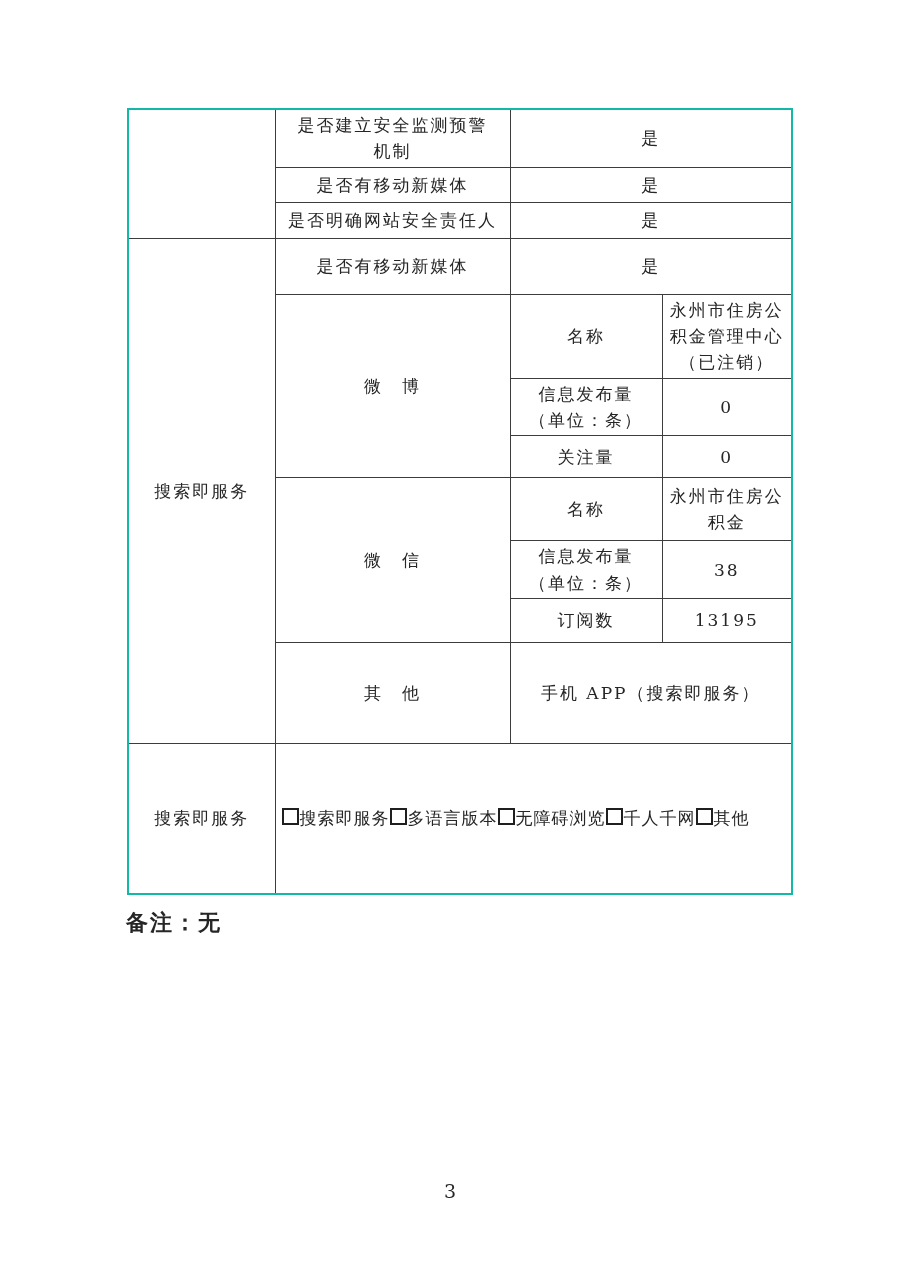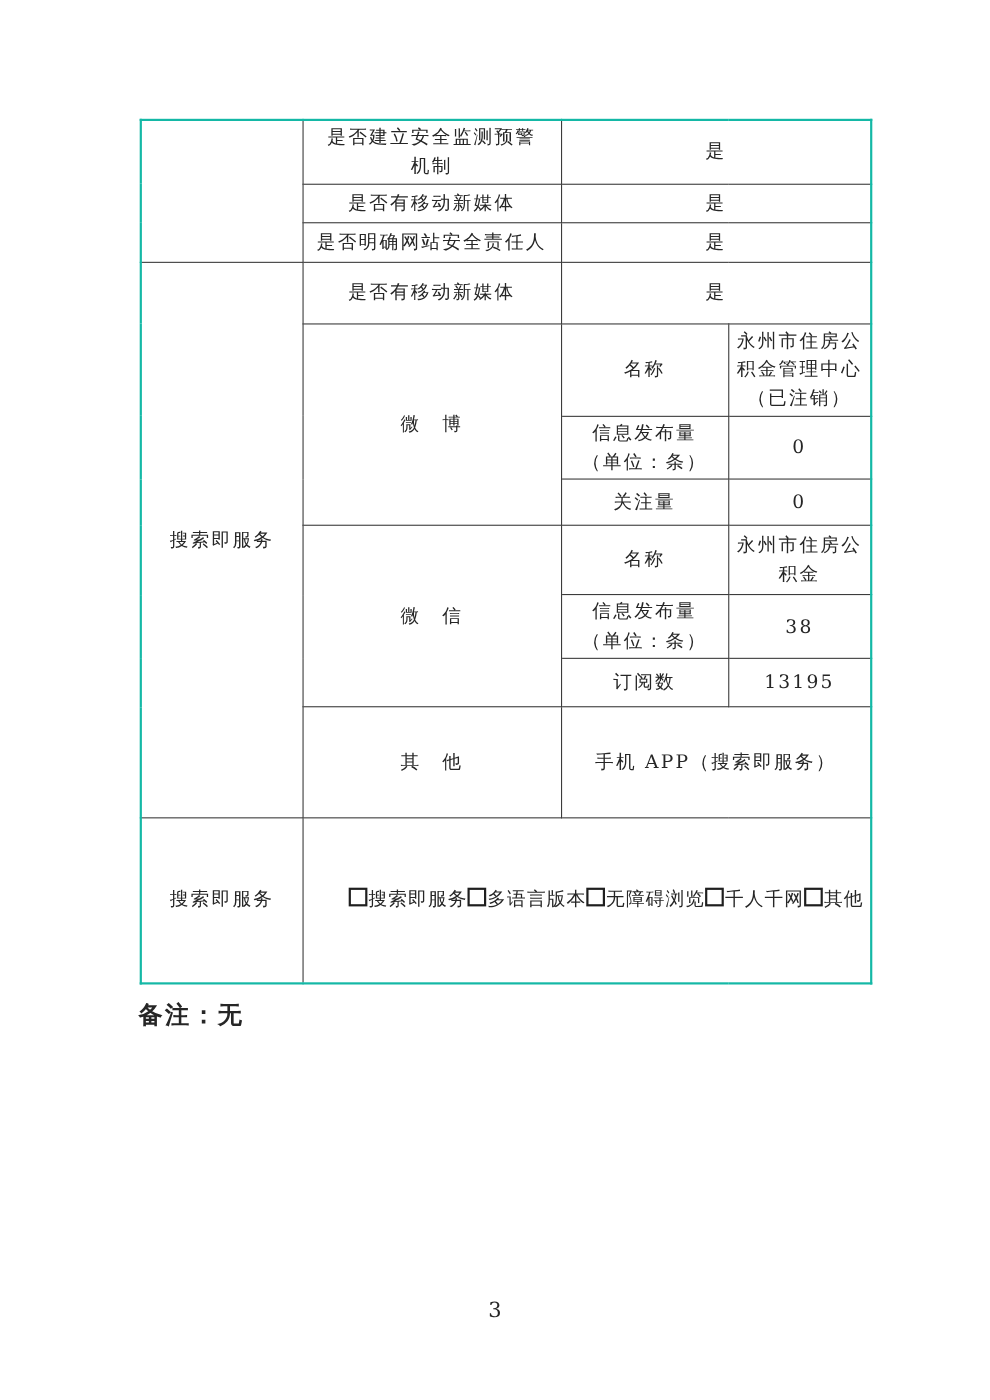--- a/index.html
+++ b/index.html
@@ -33,21 +33,21 @@
     font-size: 17px;
     letter-spacing: 2px;
     line-height: 1.55;
     padding: 2px 6px;
     overflow: hidden;
   }
   td.thick-top { border-top-width: 2px; }
   td.prewrap { white-space: pre-line; }
   .num { letter-spacing: 1px; }
   .checkline {
-    text-align: right;
+    text-align: left;
     font-size: 17px;
     letter-spacing: 1px;
     white-space: nowrap;
   }
   .chk-item { display: inline; }
   .chk-box {
     display: inline-block;
     width: 13px;
     height: 13px;
     border: 2px solid #1f1f1f;

